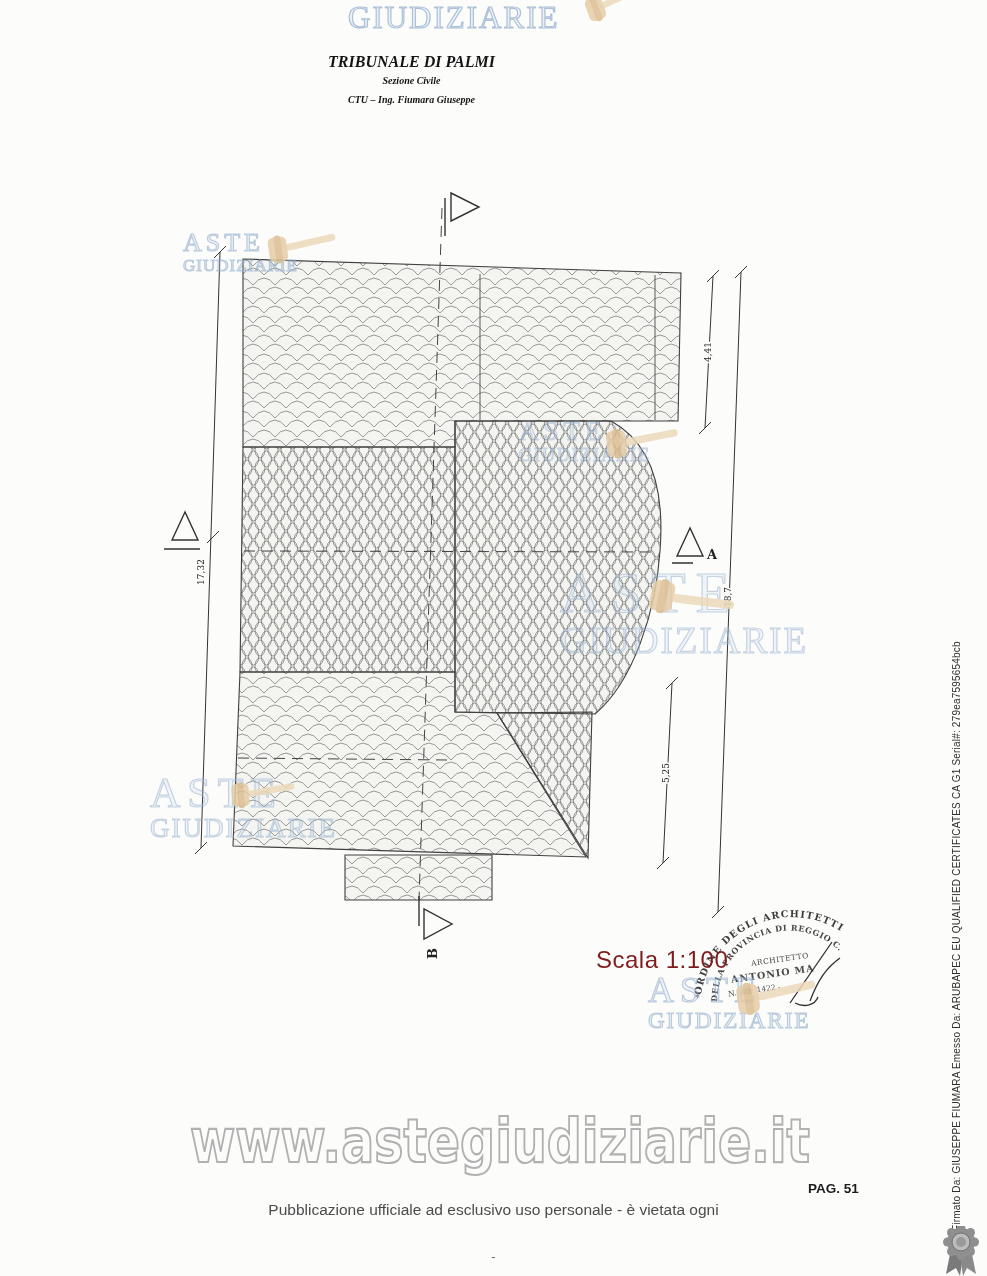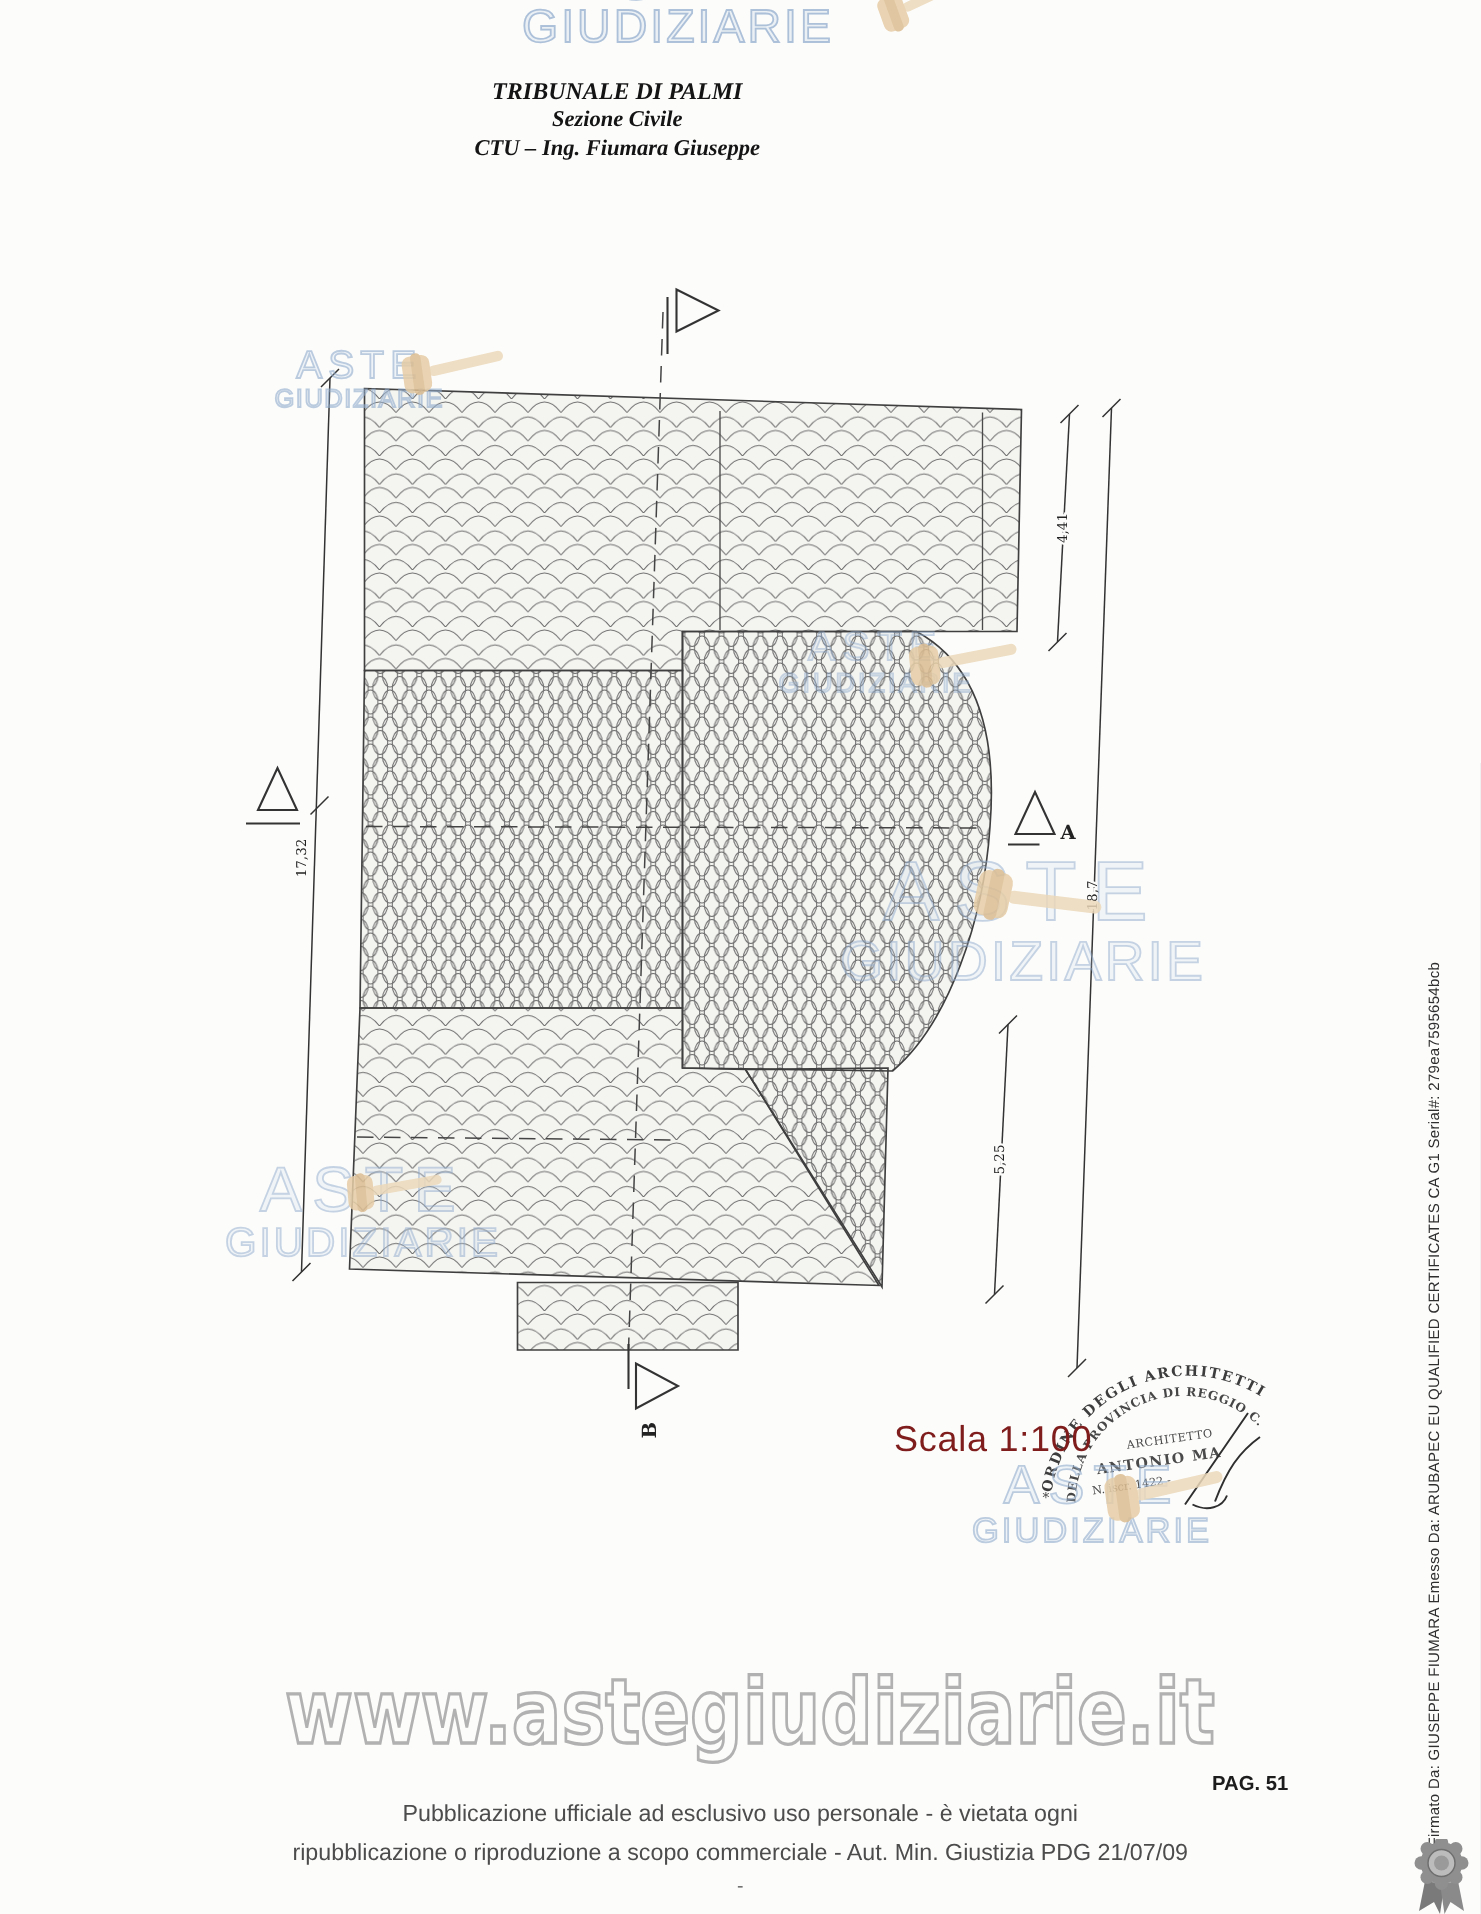--- a/index.html
+++ b/index.html
@@ -3,23 +3,23 @@
 <meta charset="utf-8">
 <style>
   html,body{margin:0;padding:0;background:#e8e8e8;}
   .page{position:relative;width:987px;height:1276px;background:#fcfcfb;overflow:hidden;
         font-family:"Liberation Sans",sans-serif;}
   .abs{position:absolute;}
   
   .hdr{position:absolute;top:52px;left:0;width:823px;text-align:center;
        font-family:"Liberation Serif",serif;font-style:italic;font-weight:bold;color:#141414;}
   .hdr div{line-height:19px;}
-  .h1{font-size:16px;} .h2,.h3,.h4{font-size:15px;font-family:Liberation Serif, serif;}
-  
-  .wm{position:absolute;color:rgba(160,184,214,0.9);font-family:Liberation Sans, sans-serif;text-align:center;
+  .h1{font-size:16px;} .h2,.h3,.h4{font-size:10px;font-family:Liberation Serif, serif;}
+  
+  .wm{position:absolute;color:rgba(160,184,214,0.9);font-family:Liberation Serif, serif;
       -webkit-text-stroke:1.2px rgba(145,172,205,0.85);}
   .wm .a{color:rgba(196,212,231,0.35);}
   .wm .g{color:rgba(196,212,231,0.35);}
   .wm div{line-height:1.02;}
   .gavel{position:absolute;opacity:0.85;}
   
   .scala{position:absolute;left:596px;top:946px;font-size:24px;color:#7f1d1d;letter-spacing:0.5px;}
   .pag{position:absolute;left:808px;top:1181px;font-size:13.5px;font-weight:bold;color:#1c1c1c;}
   .foot{position:absolute;left:0;width:987px;text-align:center;color:#4c4c4c;font-size:15.5px;}
   .f1{top:1201px;} .f2{top:1227px;}
@@ -196,21 +196,20 @@
 
   <div class="scala">Scala 1:100</div>
 
   <svg class="abs" style="left:150px;top:1082px" width="700" height="110" viewBox="0 0 700 110">
     <text x="350" y="80" text-anchor="middle" font-family="DejaVu Sans, sans-serif" font-size="60" font-weight="bold" textLength="620" lengthAdjust="spacingAndGlyphs" fill="#fcfcfb" stroke="#b1b1b1" stroke-width="2.2">www.astegiudiziarie.it</text>
   </svg>
 
   <div class="pag">PAG. 51</div>
 
   <div class="foot f1">Pubblicazione ufficiale ad esclusivo uso personale - è vietata ogni</div>
-  <div class="foot f2">ripubblicazione o riproduzione a scopo commerciale - Aut. Min. Giustizia PDG 21/07/09</div>
   <div class="foot fdash">-</div>
 
   <div class="vsig">Firmato Da: GIUSEPPE FIUMARA Emesso Da: ARUBAPEC EU QUALIFIED CERTIFICATES CA G1 Serial#: 279ea7595654bcb</div>
 
   <svg class="abs" style="left:936px;top:1226px" width="50" height="50" viewBox="0 0 50 50">
     <path d="M14,28 L10,48 L20,42 L24,50 L27,30 Z" fill="#7a7a7a"></path>
     <path d="M36,28 L40,48 L31,42 L27,50 L24,30 Z" fill="#8a8a8a"></path>
     <g fill="#8f8f8f">
       <circle cx="25" cy="16" r="14"></circle>
       <circle cx="25" cy="2.5" r="4.5"></circle>

